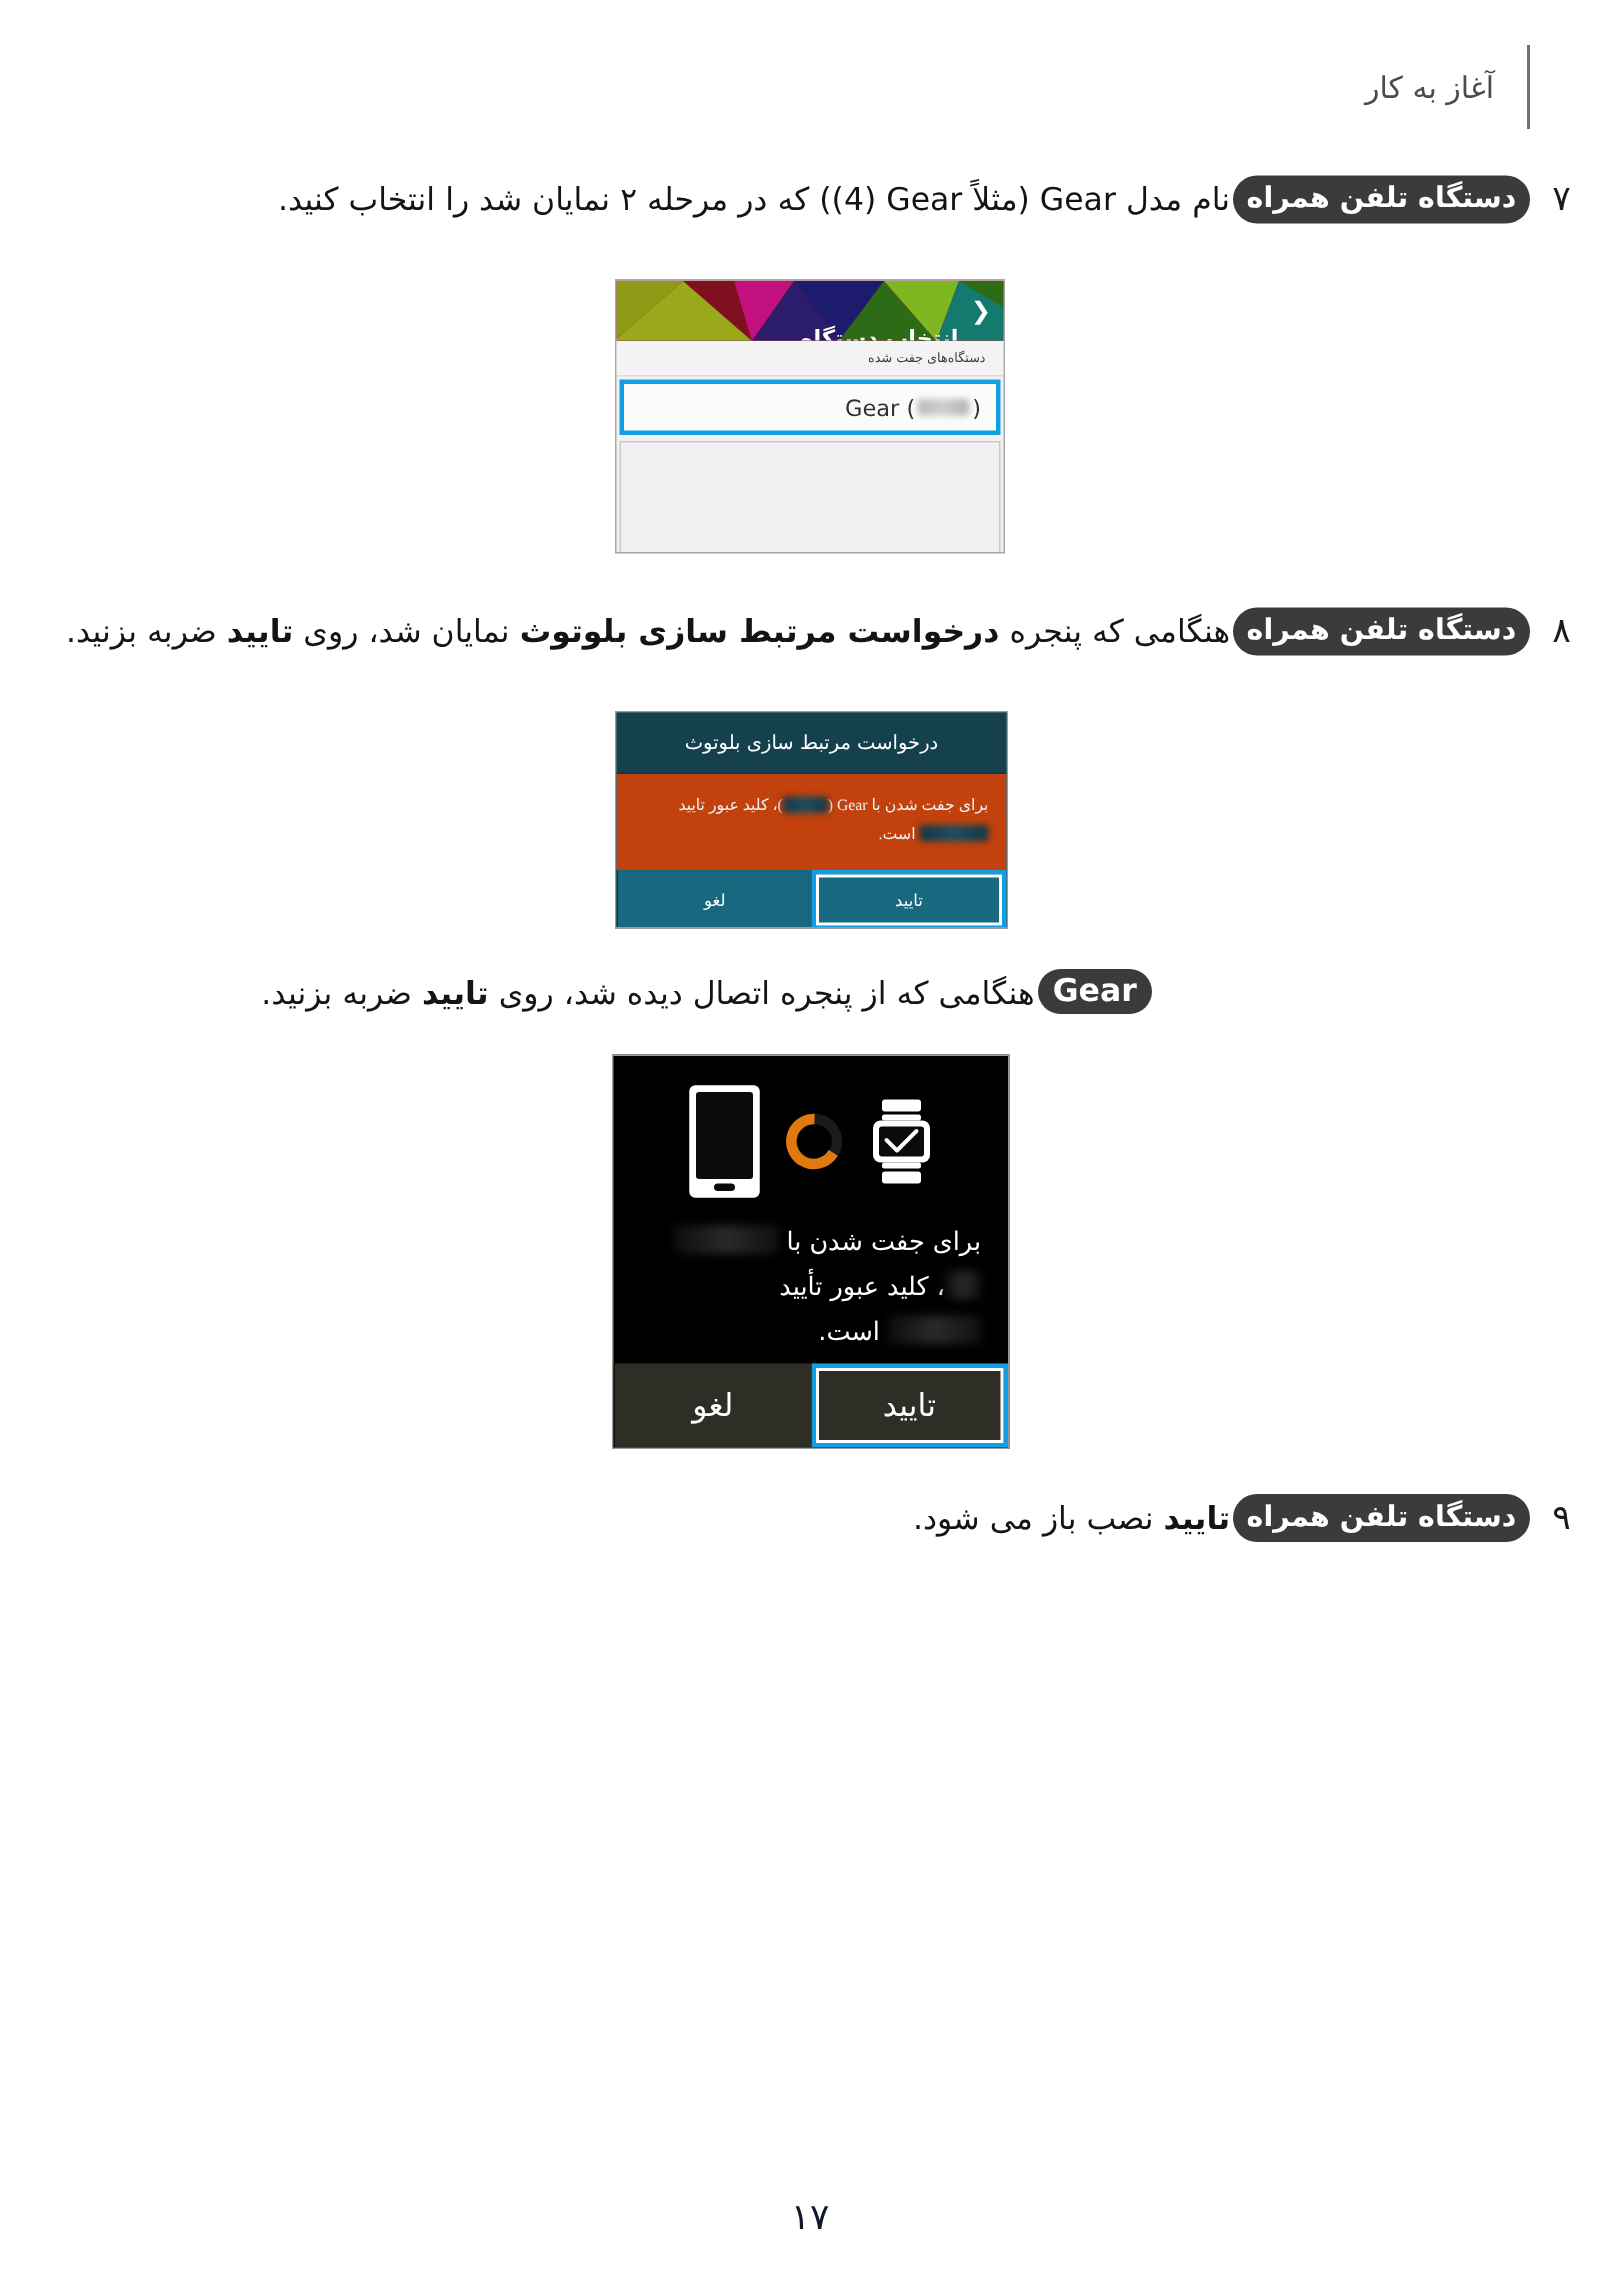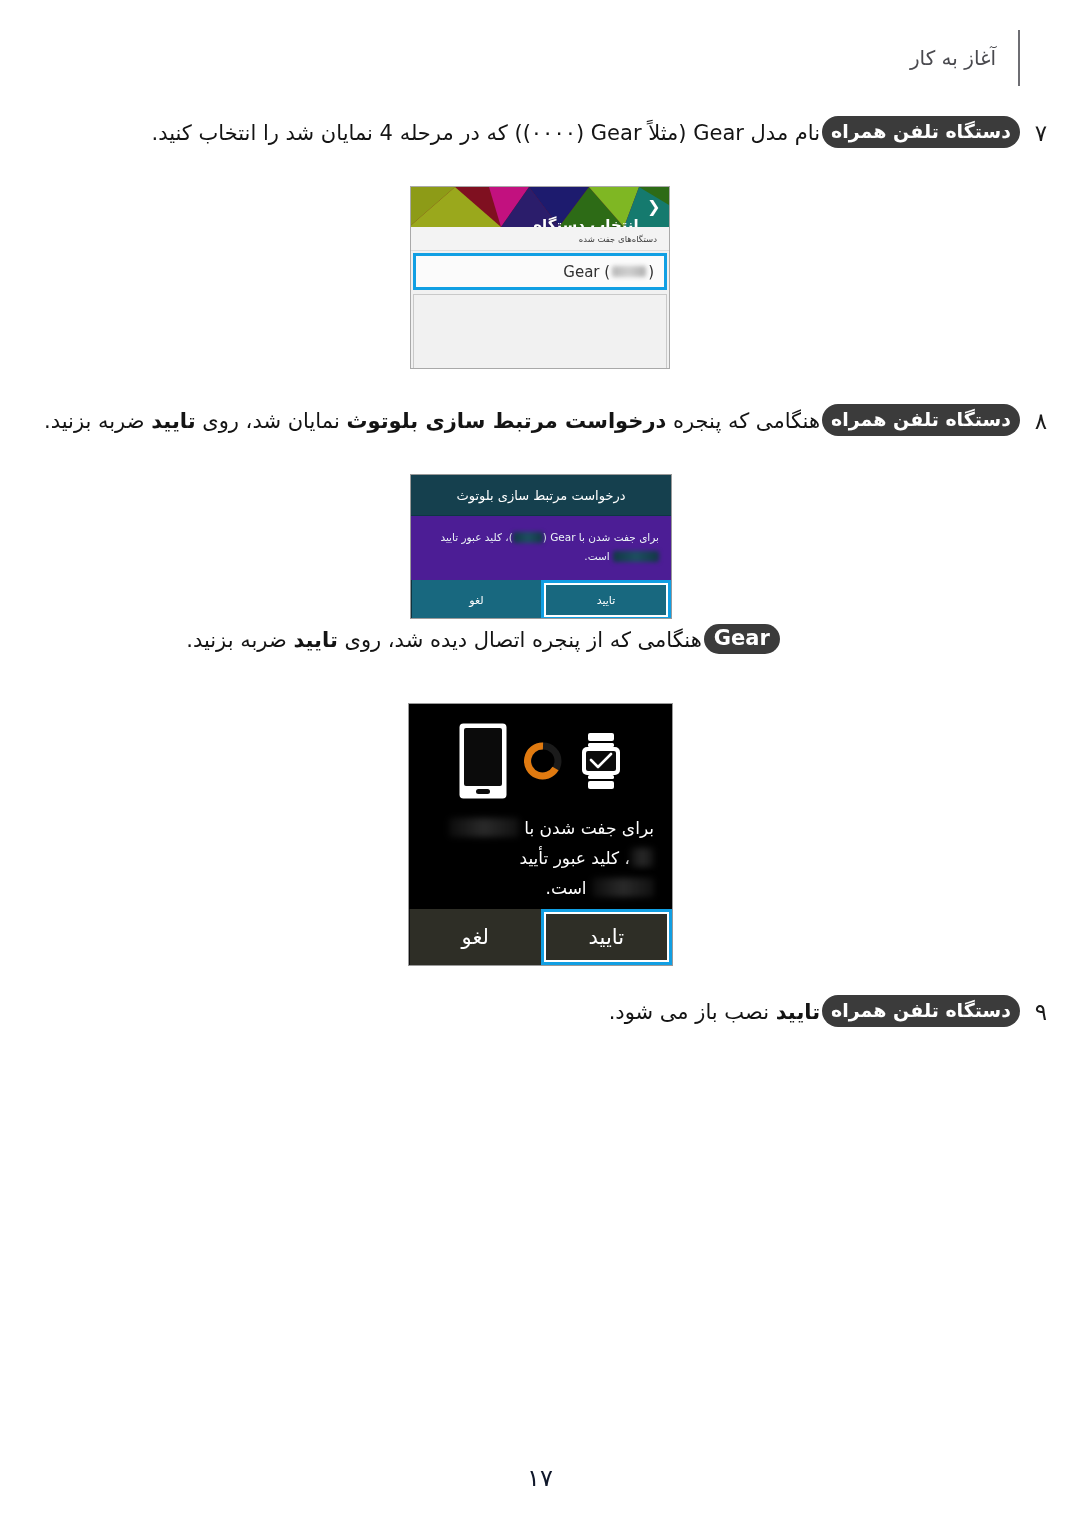--- a/index.html
+++ b/index.html
@@ -205,27 +205,28 @@
     color: #ffffff;
     font-size: 13px;
     display: flex;
     flex-direction: row;
     align-items: center;
     justify-content: center;
     border-bottom: 1px solid #0c3744;
   }
   .bt-body {
     height: 64px;
-    background: #4c1d95;
+    background: #c2410c;
     color: #eaf3f6;
     font-size: 10.5px;
     line-height: 19px;
     padding: 12px 12px 0 4px;
     box-sizing: border-box;
     text-align: right;
+    font-family: Liberation Serif, serif;
   }
   .redact-dark {
     background: linear-gradient(90deg,#123745,#1d4f60,#123745);
     height: 11px;
     display: inline-block;
     border-radius: 2px;
     filter: blur(2px);
     vertical-align: -2px;
   }
   .bt-buttons {
@@ -332,21 +333,21 @@
 <body>
 
 <div class="page-header">
   <div class="header-rule"></div>
   <div class="header-title">آغاز به کار</div>
 </div>
 
 <div class="step" style="top:116px; right:auto; left:0; width:1080px; padding-right:20px; box-sizing:border-box; justify-content:flex-start;">
   <div class="step-num">۷</div>
   <div class="step-text">
-    <span class="badge">دستگاه تلفن همراه</span><span>نام مدل </span><span class="lat">Gear</span><span> (مثلاً </span><span class="lat">Gear</span><span> (۰۰۰۰)) که در مرحله 4 نمایان شد را انتخاب کنید.</span>
+    <span class="badge">دستگاه تلفن همراه</span><span>نام مدل </span><span class="lat">Gear</span><span> (مثلاً </span><span class="lat">Gear</span><span> (4)) که در مرحله ۲ نمایان شد را انتخاب کنید.</span>
   </div>
 </div>
 
 <div class="shot" id="shot-devicepicker">
   <div class="dp-appbar">
     <svg width="260" height="40" viewBox="0 0 260 40" preserveAspectRatio="none">
       <rect x="0" y="0" width="260" height="40" fill="#7f1020"></rect>
       <polygon points="0,0 46,0 0,40" fill="#8d9b17"></polygon>
       <polygon points="46,0 92,40 0,40" fill="#9aa81c"></polygon>
       <polygon points="80,0 120,0 92,40" fill="#c2117f"></polygon>
@@ -385,21 +386,21 @@
   <div class="bt-body">
     <span>برای جفت شدن با </span><span class="lat">Gear</span><span> (</span><span class="redact-dark" style="width:30px;"></span><span>)، کلید عبور تایید </span><br>
     <span class="redact-dark" style="width:46px;"></span><span> است.</span>
   </div>
   <div class="bt-buttons">
     <div class="bt-btn confirm">تایید</div>
     <div class="bt-btn cancel">لغو</div>
   </div>
 </div>
 
-<div class="step" style="top:623px; left:0; width:944px; justify-content:center;padding-left:12px;">
+<div class="step" style="top:645px; left:0; width:944px; justify-content:center;">
   <div class="step-text">
     <span class="badge badge-latin">Gear</span><span>هنگامی که از پنجره اتصال دیده شد، روی </span><span class="b">تایید</span><span> ضربه بزنید.</span>
   </div>
 </div>
 
 <div class="shot" id="shot-gearwatch">
   <div class="gw-icons">
 
     <svg width="46" height="58" viewBox="0 0 46 58">
       <rect x="10" y="1" width="26" height="8" rx="2" fill="#ffffff"></rect>

